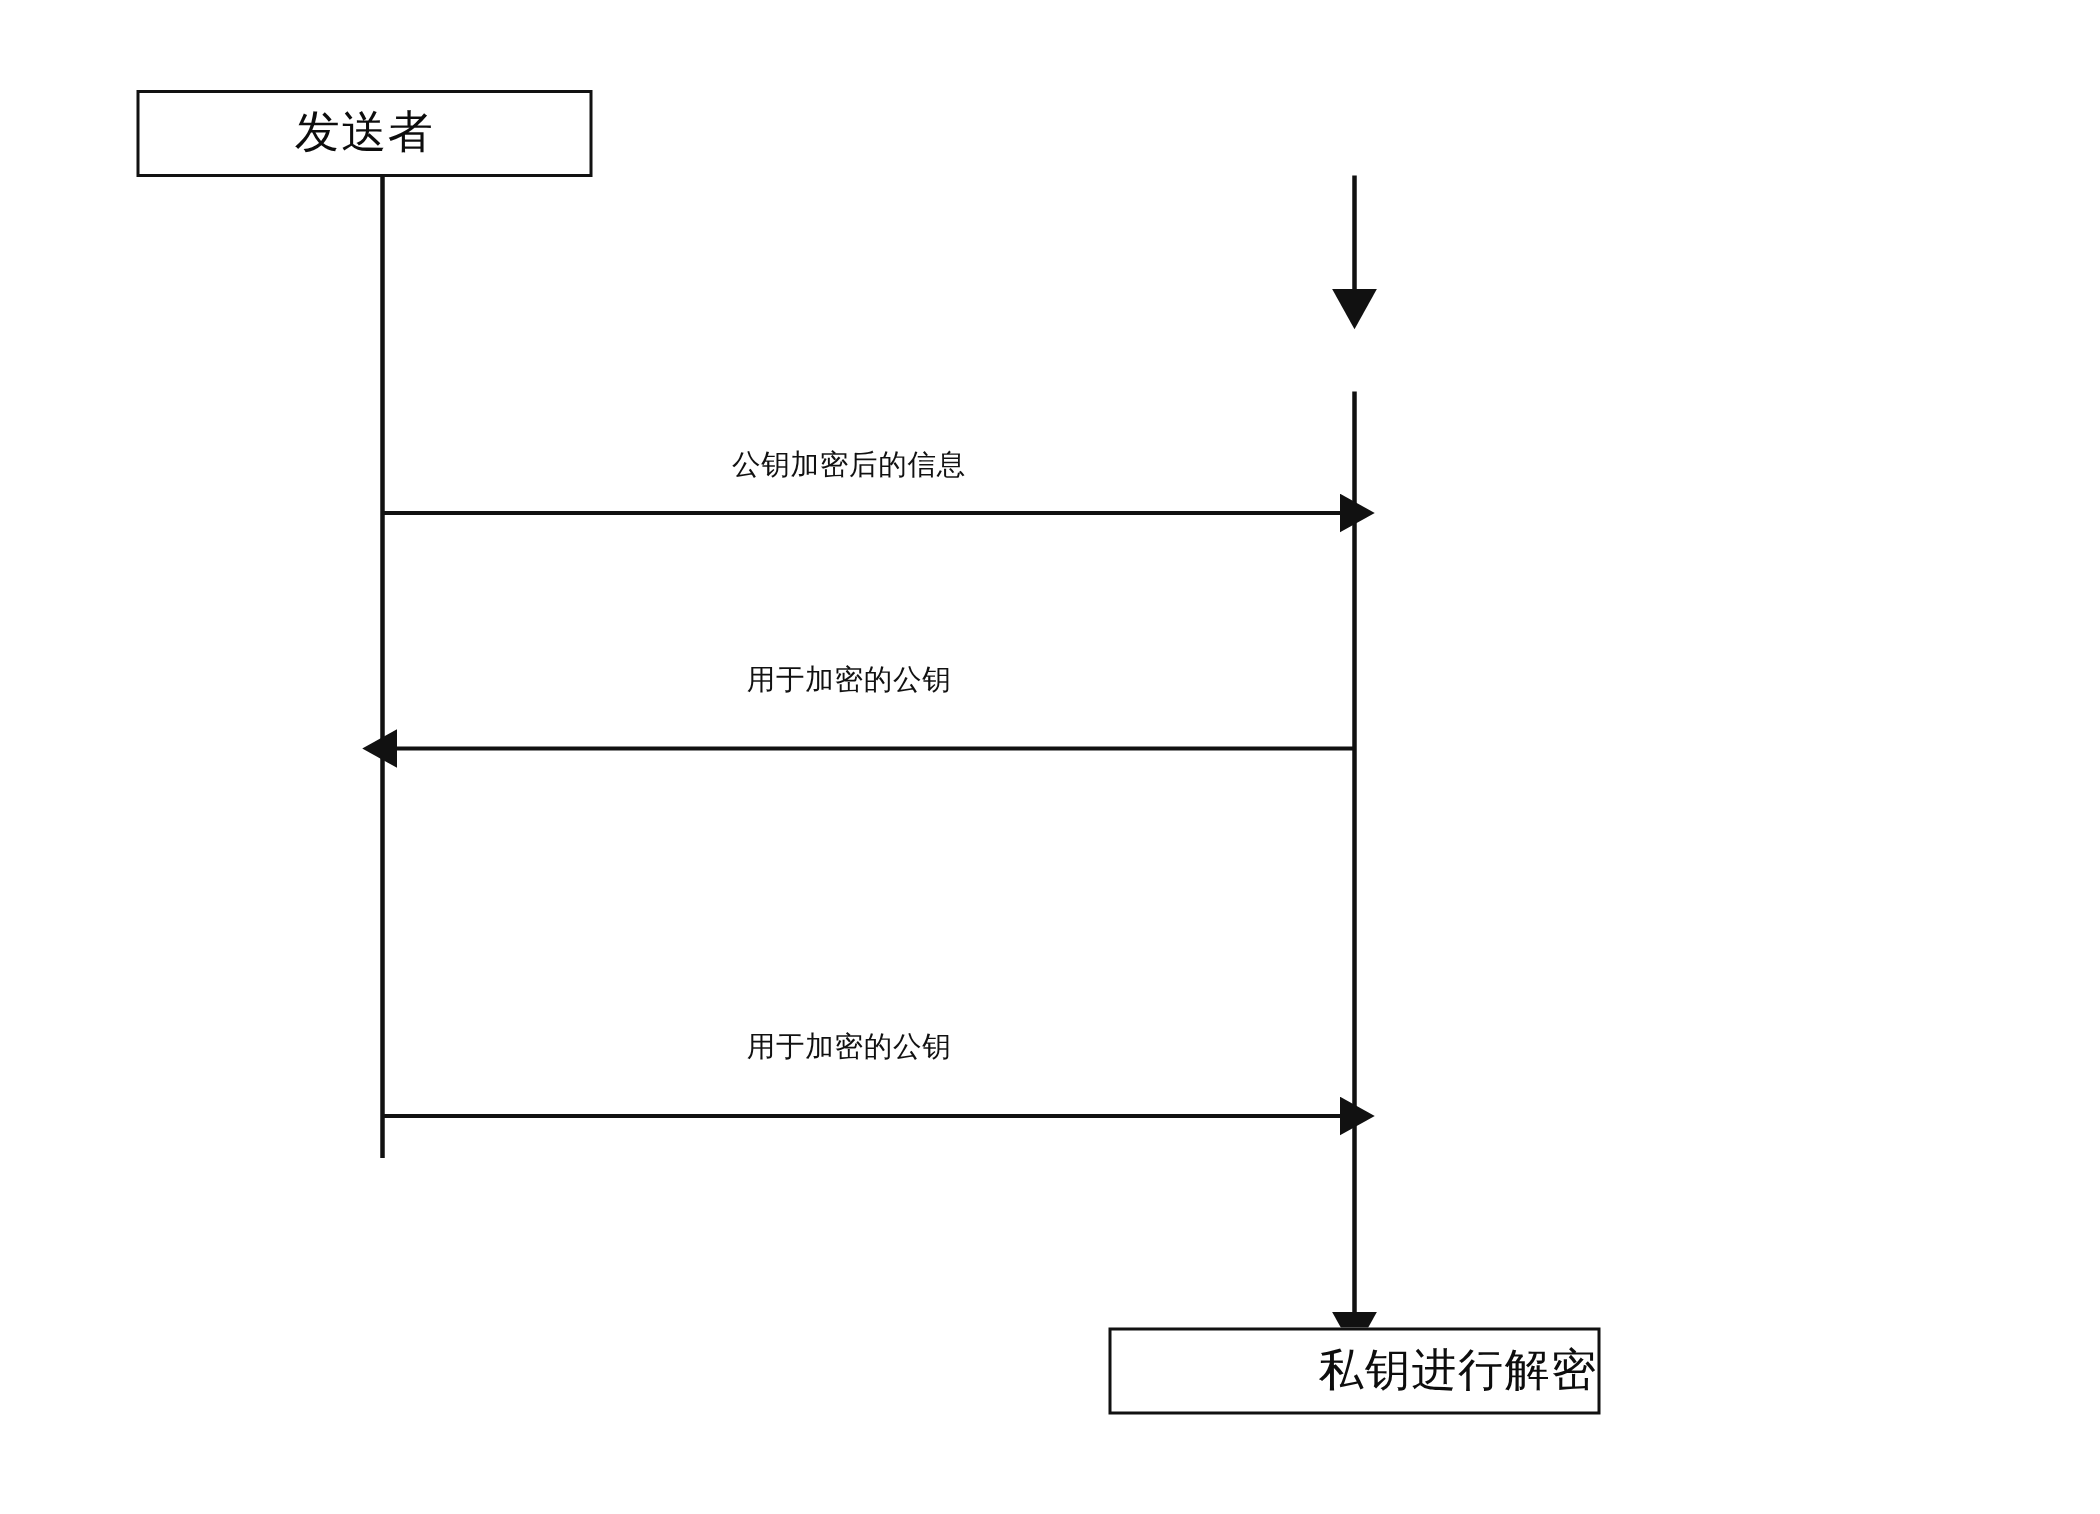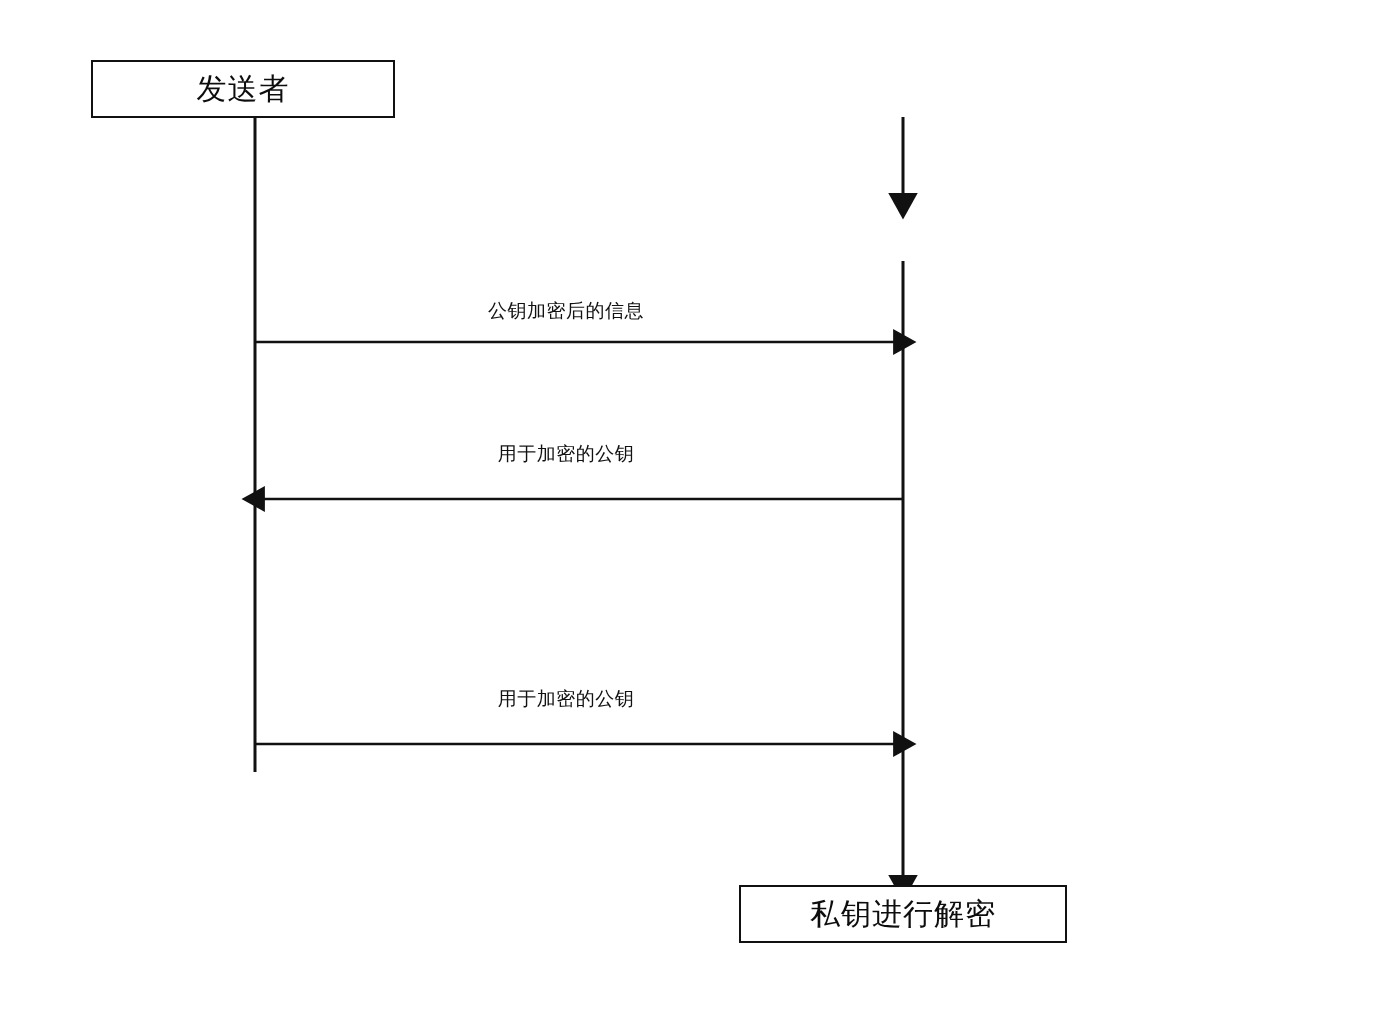--- a/index.html
+++ b/index.html
@@ -83,21 +83,21 @@
 
     <line x1="255" y1="744" x2="897" y2="744" stroke="#111111" stroke-width="2.6" marker-end="url(#arrow-right)"></line>
   </svg>
 
   <div class="node-box" style="left:91px; top:60px; width:304px; height:58px;">
     <span class="node-label">发送者</span>
   </div>
 
 
 
-  <div class="node-box" style="left:739px; top:885px; width:328px; height:58px;">
+  <div class="node-box" style="left:739px; top:885px; width:328px; height:58px;justify-content:flex-end;">
     <span class="node-label">私钥进行解密</span>
   </div>
 
   <div class="msg-label" style="left:566px; top:301px;">公钥加密后的信息</div>
 
   <div class="msg-label" style="left:566px; top:444px;">用于加密的公钥</div>
 
   <div class="msg-label" style="left:566px; top:689px;">用于加密的公钥</div>
 
 </div>

